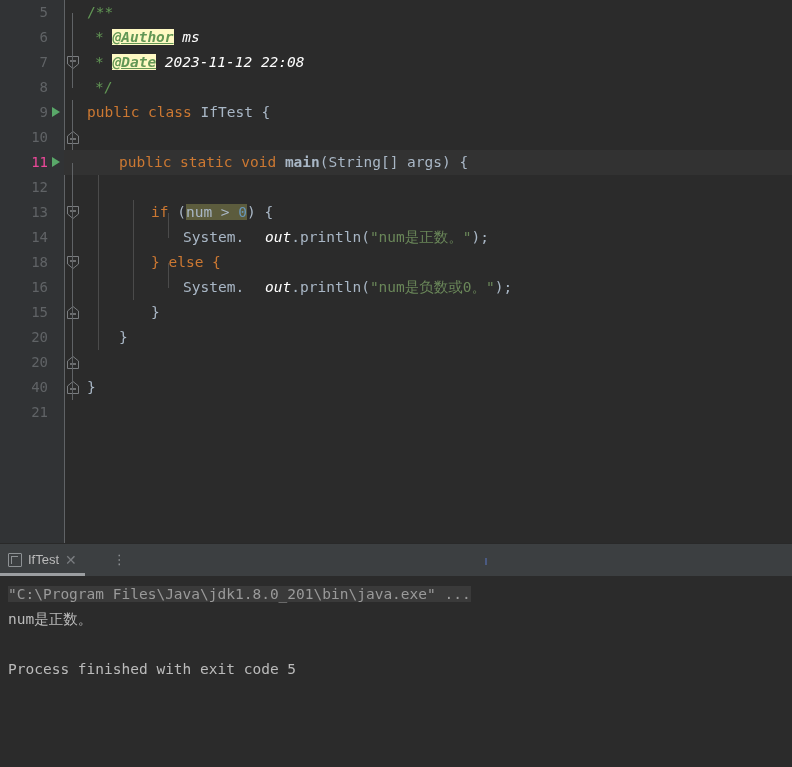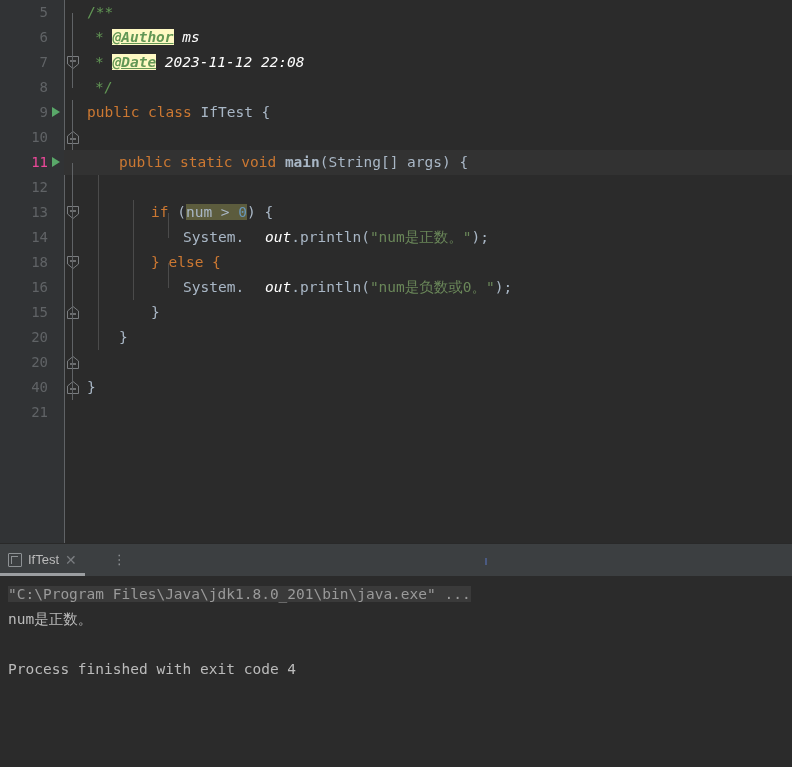--- a/index.html
+++ b/index.html
@@ -485,17 +485,17 @@
         <span class="tab-close">✕</span>
       </div>
       <span class="tab-more">⋮</span>
       <span class="tab-dot"></span>
     </div>
 
     <div id="console">
       <div class="cline"><span class="cmdtext">"C:\Program Files\Java\jdk1.8.0_201\bin\java.exe" ...</span></div>
       <div class="cline">num是正数。</div>
       <div class="cline blank"></div>
-      <div class="cline">Process finished with exit code 4</div>
+      <div class="cline">Process finished with exit code 5</div>
     </div>
   </div>
 
 </div>
 
 </body></html>

